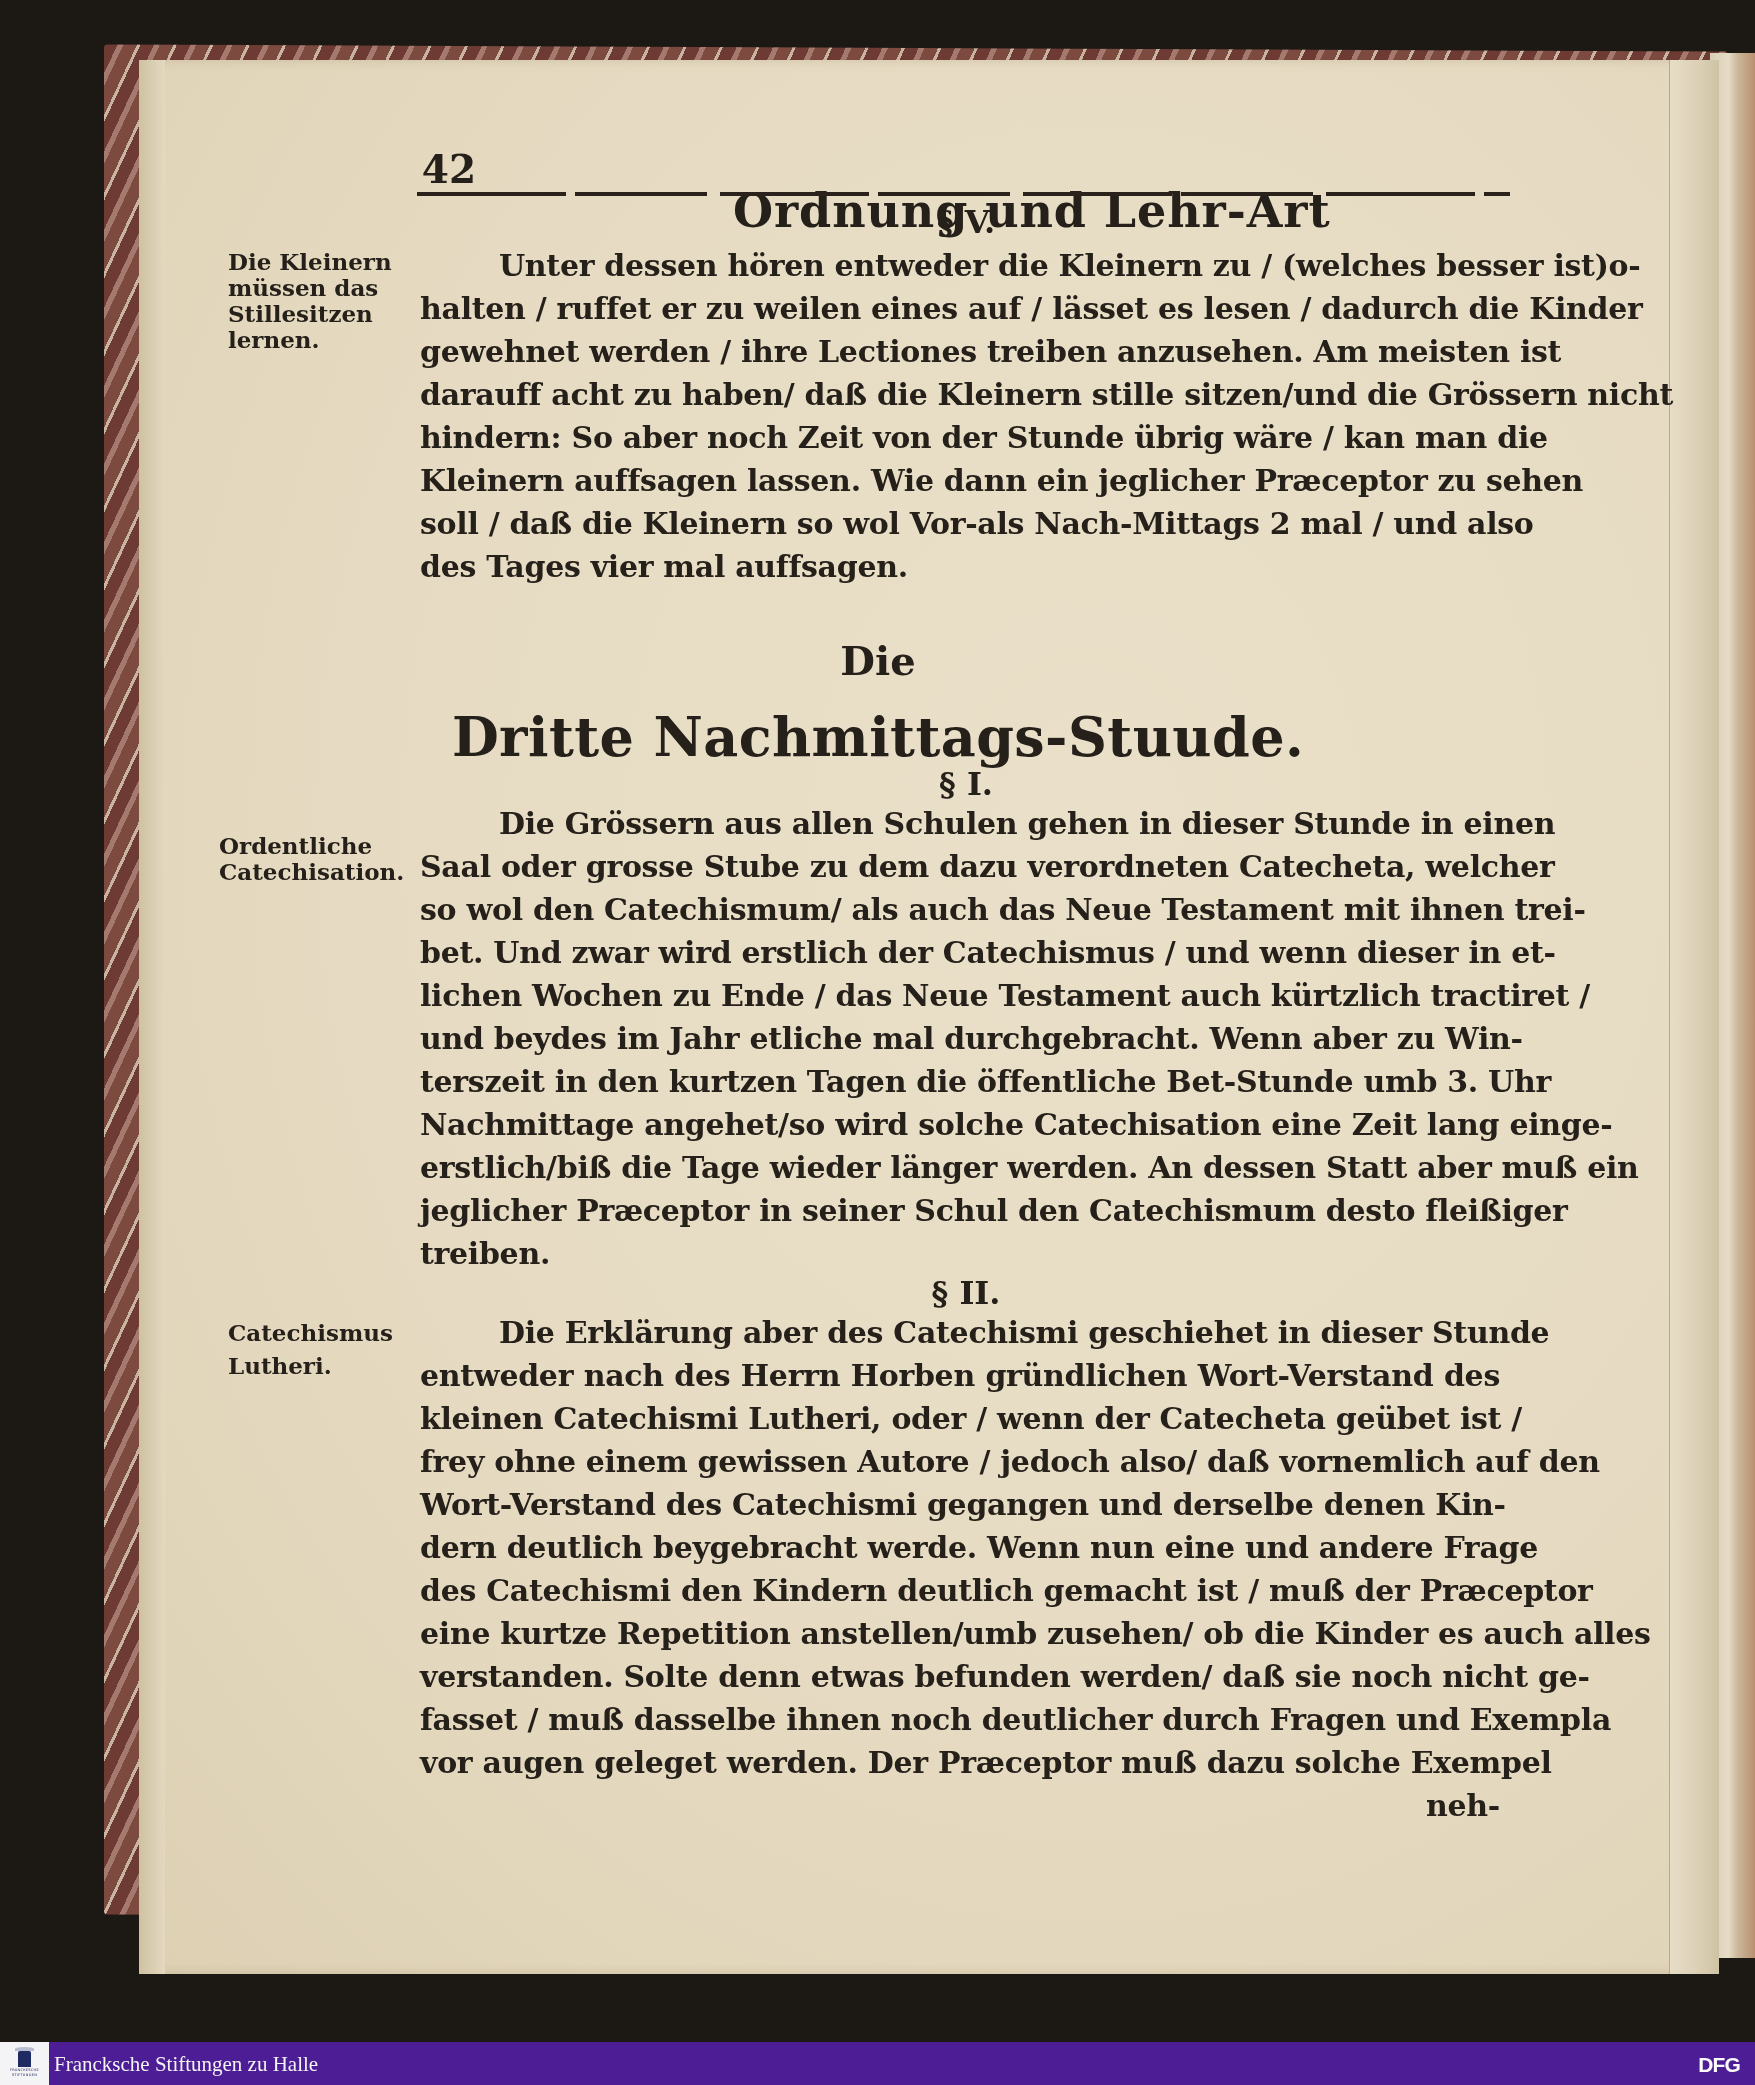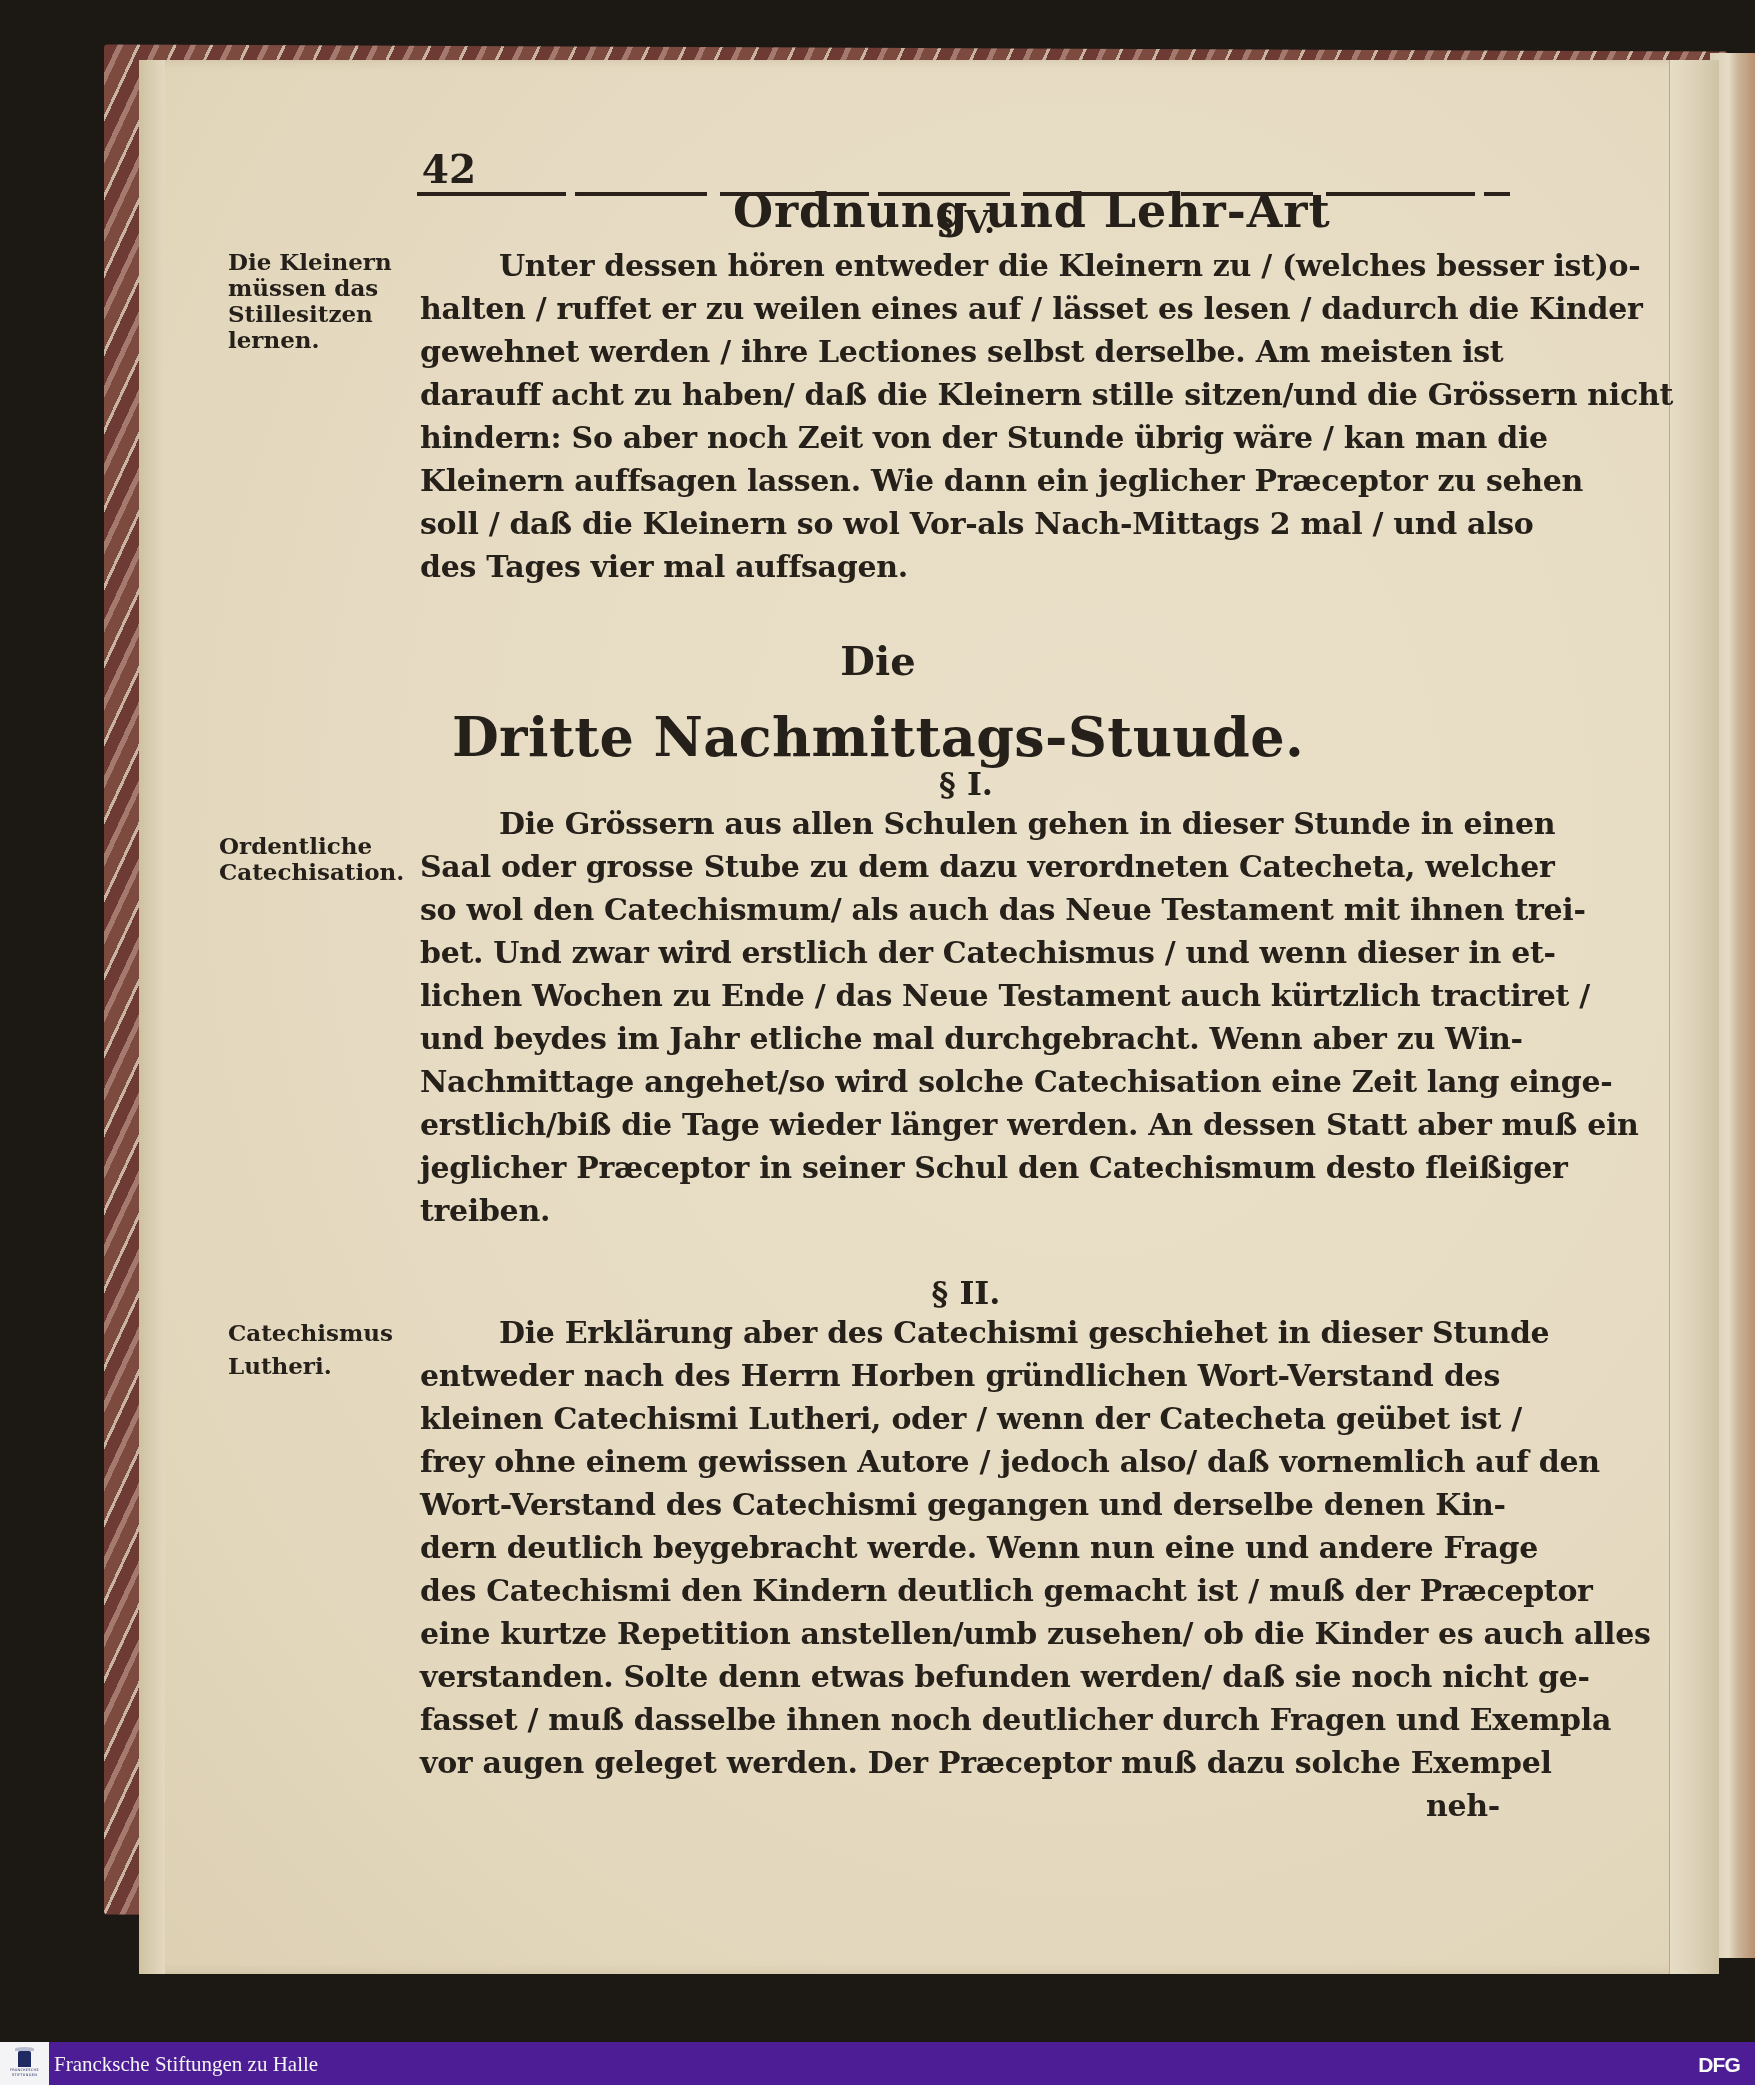--- a/index.html
+++ b/index.html
@@ -118,21 +118,21 @@
   <div class="section-mark" style="top:191px; left:878px;">§ V.</div>
   <div class="margin-note" style="top:237px;">
     <div>Die Kleinern</div>
     <div>müssen das</div>
     <div>Stillesitzen</div>
     <div>lernen.</div>
   </div>
   <div class="para" style="top:232px;">
     <span class="line indent">Unter dessen hören entweder die Kleinern zu / (welches besser ist)o-</span>
     <span class="line">halten / ruffet er zu weilen eines auf / lässet es lesen / dadurch die Kinder</span>
-    <span class="line">gewehnet werden / ihre Lectiones selbst derselbe. Am meisten ist</span>
+    <span class="line">gewehnet werden / ihre Lectiones treiben anzusehen. Am meisten ist</span>
     <span class="line">darauff acht zu haben/ daß die Kleinern stille sitzen/und die Grössern nicht</span>
     <span class="line">hindern: So aber noch Zeit von der Stunde übrig wäre / kan man die</span>
     <span class="line">Kleinern auffsagen lassen. Wie dann ein jeglicher Præceptor zu sehen</span>
     <span class="line">soll / daß die Kleinern so wol Vor-als Nach-Mittags 2 mal / und also</span>
     <span class="line last">des Tages vier mal auffsagen.</span>
   </div>
 
   <div class="chapter-die">Die</div>
   <div class="chapter-title">Dritte Nachmittags-Stuude.</div>
 
@@ -141,20 +141,21 @@
     <div>Ordentliche</div>
     <div>Catechisation.</div>
   </div>
   <div class="para" style="top:790px;">
     <span class="line indent">Die Grössern aus allen Schulen gehen in dieser Stunde in einen</span>
     <span class="line">Saal oder grosse Stube zu dem dazu verordneten Catecheta, welcher</span>
     <span class="line">so wol den Catechismum/ als auch das Neue Testament mit ihnen trei-</span>
     <span class="line">bet. Und zwar wird erstlich der Catechismus / und wenn dieser in et-</span>
     <span class="line">lichen Wochen zu Ende / das Neue Testament auch kürtzlich tractiret /</span>
     <span class="line">und beydes im Jahr etliche mal durchgebracht. Wenn aber zu Win-</span>
+    <span class="line">terszeit in den kurtzen Tagen die öffentliche Bet-Stunde umb 3. Uhr</span>
     <span class="line">Nachmittage angehet/so wird solche Catechisation eine Zeit lang einge-</span>
     <span class="line">erstlich/biß die Tage wieder länger werden. An dessen Statt aber muß ein</span>
     <span class="line">jeglicher Præceptor in seiner Schul den Catechismum desto fleißiger</span>
     <span class="line last">treiben.</span>
   </div>
 
   <div class="section-mark" style="top:1262px; left:878px;">§ II.</div>
   <div class="margin-note" style="top:1308px;">
     <div>Catechismus</div>
     <div style="margin-top:7px;">Lutheri.</div>

